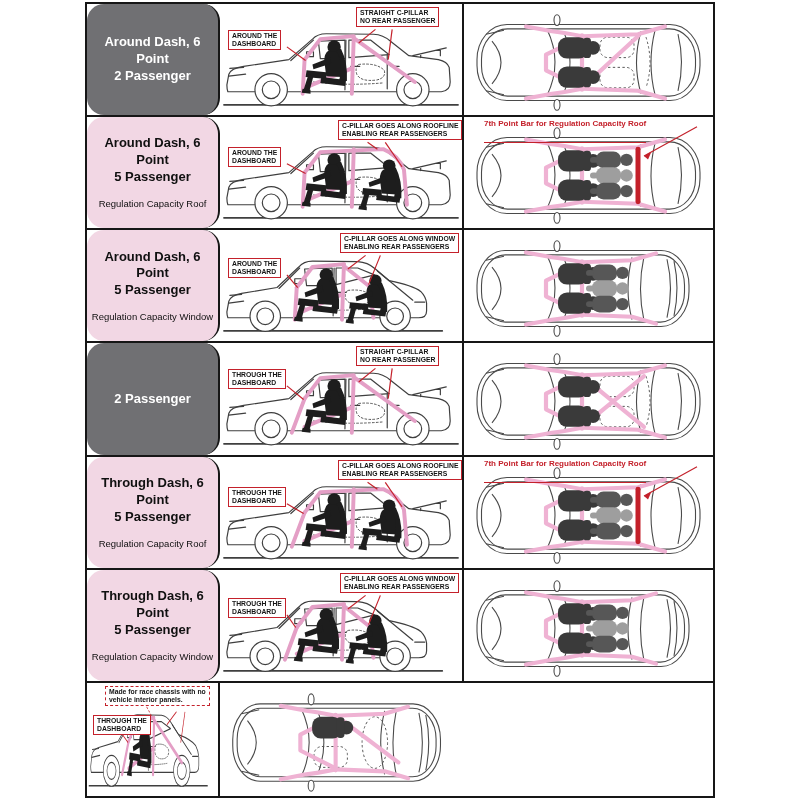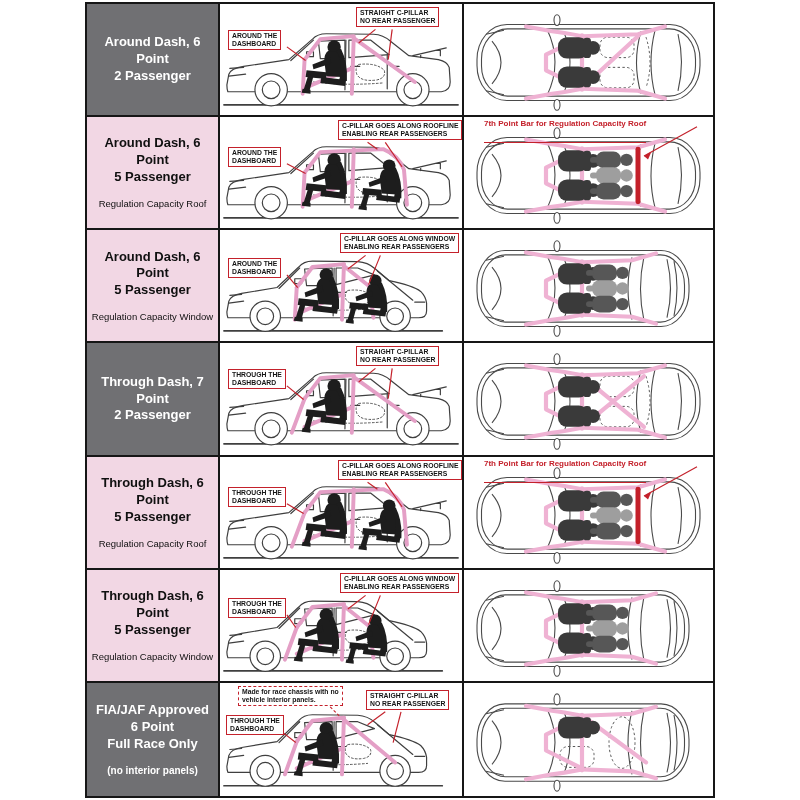--- a/index.html
+++ b/index.html
@@ -1,21 +1,21 @@
 <!DOCTYPE html>
 <html><head>
 <meta charset="utf-8">
 <style>
   html,body{margin:0;padding:0;background:#fff;}
   #page{position:relative;width:800px;height:800px;background:#fff;font-family:"Liberation Sans",sans-serif;overflow:hidden;}
   #spec-table{position:absolute;left:85px;top:2px;width:626px;height:792px;border:2px solid #161616;display:grid;grid-template-rows:repeat(7,1fr);background:#fff;}
   .row{display:grid;grid-template-columns:133px 244px 1fr;border-bottom:2px solid #161616;min-height:0;}
   .row:last-child{border-bottom:none;}
   .cell{position:relative;min-width:0;min-height:0;overflow:hidden;background:#fff;}
-  .lab{display:flex;flex-direction:column;justify-content:center;align-items:center;text-align:center;border-right:2px solid #161616;padding:2px 4px;}
+  .lab{display:flex;flex-direction:column;justify-content:center;align-items:center;text-align:center;border-right:2px solid #161616;padding:2px 4px;border-radius:17px;}
   .side{border-right:2px solid #161616;}
   .gray{background:#707073;color:#fff;}
   .pink{background:#f2d7e4;color:#101010;}
   .lab .l{font-weight:bold;font-size:13px;line-height:1.3;}
   .lab .n{font-size:9.5px;line-height:1.25;margin-top:12px;text-align:center;}
   .gray .n{font-weight:bold;font-size:10px;}
   .art{position:absolute;left:0;top:0;width:100%;height:100%;display:block;}
   .cage{stroke:#e49fc6;stroke-width:4;fill:none;stroke-linecap:round;stroke-linejoin:round;}
   .cageT{stroke:#efb2d3;stroke-width:4.2;fill:none;stroke-linecap:round;stroke-linejoin:round;}
   .leader{stroke:#c4212b;stroke-width:1.2;fill:none;}
@@ -280,21 +280,20 @@
           <use href="#seatT" transform="translate(122,75)"></use>
           <use href="#personT" transform="translate(152,44)" style="color:#575757"></use>
           <use href="#personT" transform="translate(152,60)" style="color:#9e9e9e"></use>
           <use href="#personT" transform="translate(152,76)" style="color:#575757"></use>
         </svg>
       </div>
     </div>
 
     <div class="row">
       <div class="cell lab gray">
-        <div class="l">Through Dash, 7 Point</div>
         <div class="l">2 Passenger</div>
       </div>
       <div class="cell side">
         <svg class="art" viewBox="0 0 246 114" preserveAspectRatio="none">
           <use href="#sedan-side"></use>
           <g class="cage">
             <path d="M86,57 L73,92"></path>
             <path d="M86,57 L102,36 L136,33 L134,92"></path>
             <path d="M86,86 L134,66"></path>
             <path d="M136,35 L198,80"></path>
@@ -442,26 +441,20 @@
           <use href="#seatT" transform="translate(122,45)"></use>
           <use href="#seatT" transform="translate(122,75)"></use>
           <use href="#personT" transform="translate(152,44)" style="color:#575757"></use>
           <use href="#personT" transform="translate(152,60)" style="color:#9e9e9e"></use>
           <use href="#personT" transform="translate(152,76)" style="color:#575757"></use>
         </svg>
       </div>
     </div>
 
     <div class="row">
-      <div class="cell lab gray">
-        <div class="l">FIA/JAF Approved</div>
-        <div class="l">6 Point</div>
-        <div class="l">Full Race Only</div>
-        <div class="n">(no interior panels)</div>
-      </div>
       <div class="cell side">
         <svg class="art" viewBox="0 0 246 114" preserveAspectRatio="none">
           <use href="#hatch-side"></use>
           <g class="cage">
             <path d="M78,59 L66,92"></path>
             <path d="M78,59 L94,38 L126,35"></path>
             <path d="M126,35 L124,92"></path>
             <path d="M78,86 L124,66"></path>
             <path d="M126,37 L178,80"></path>
           </g>

